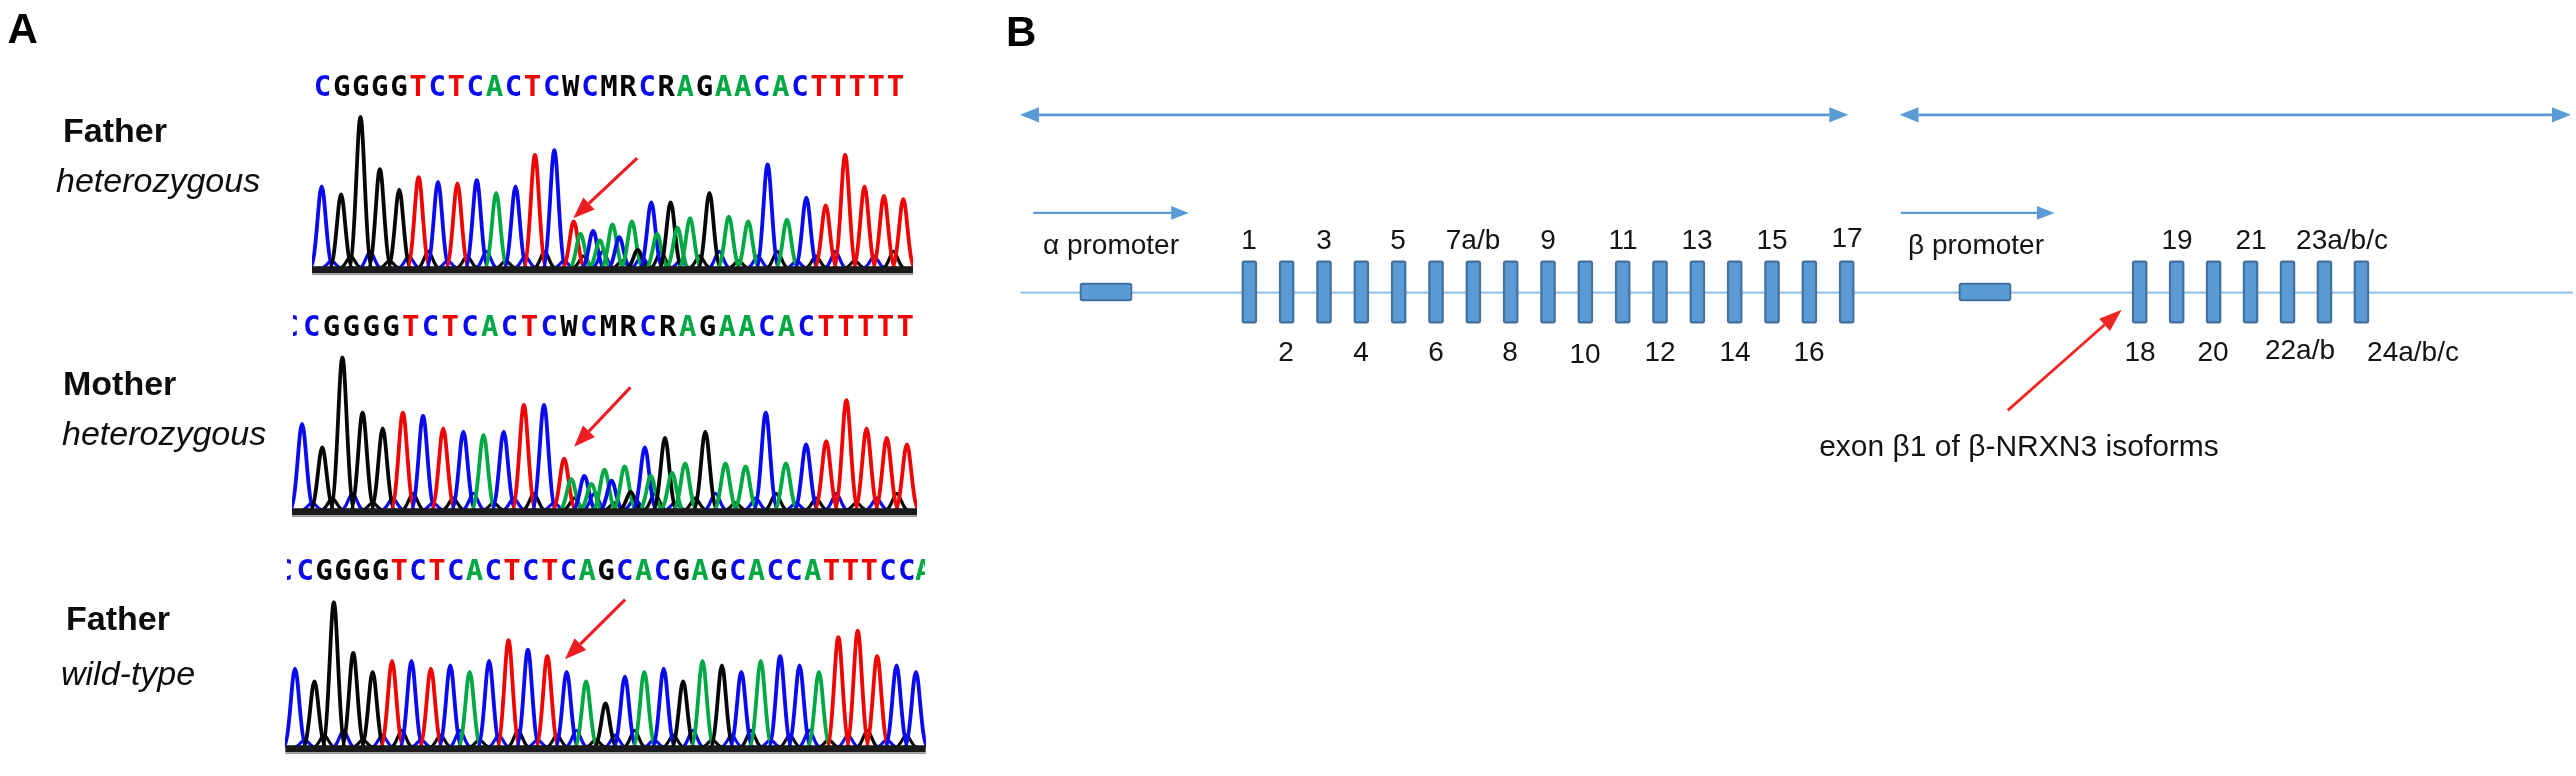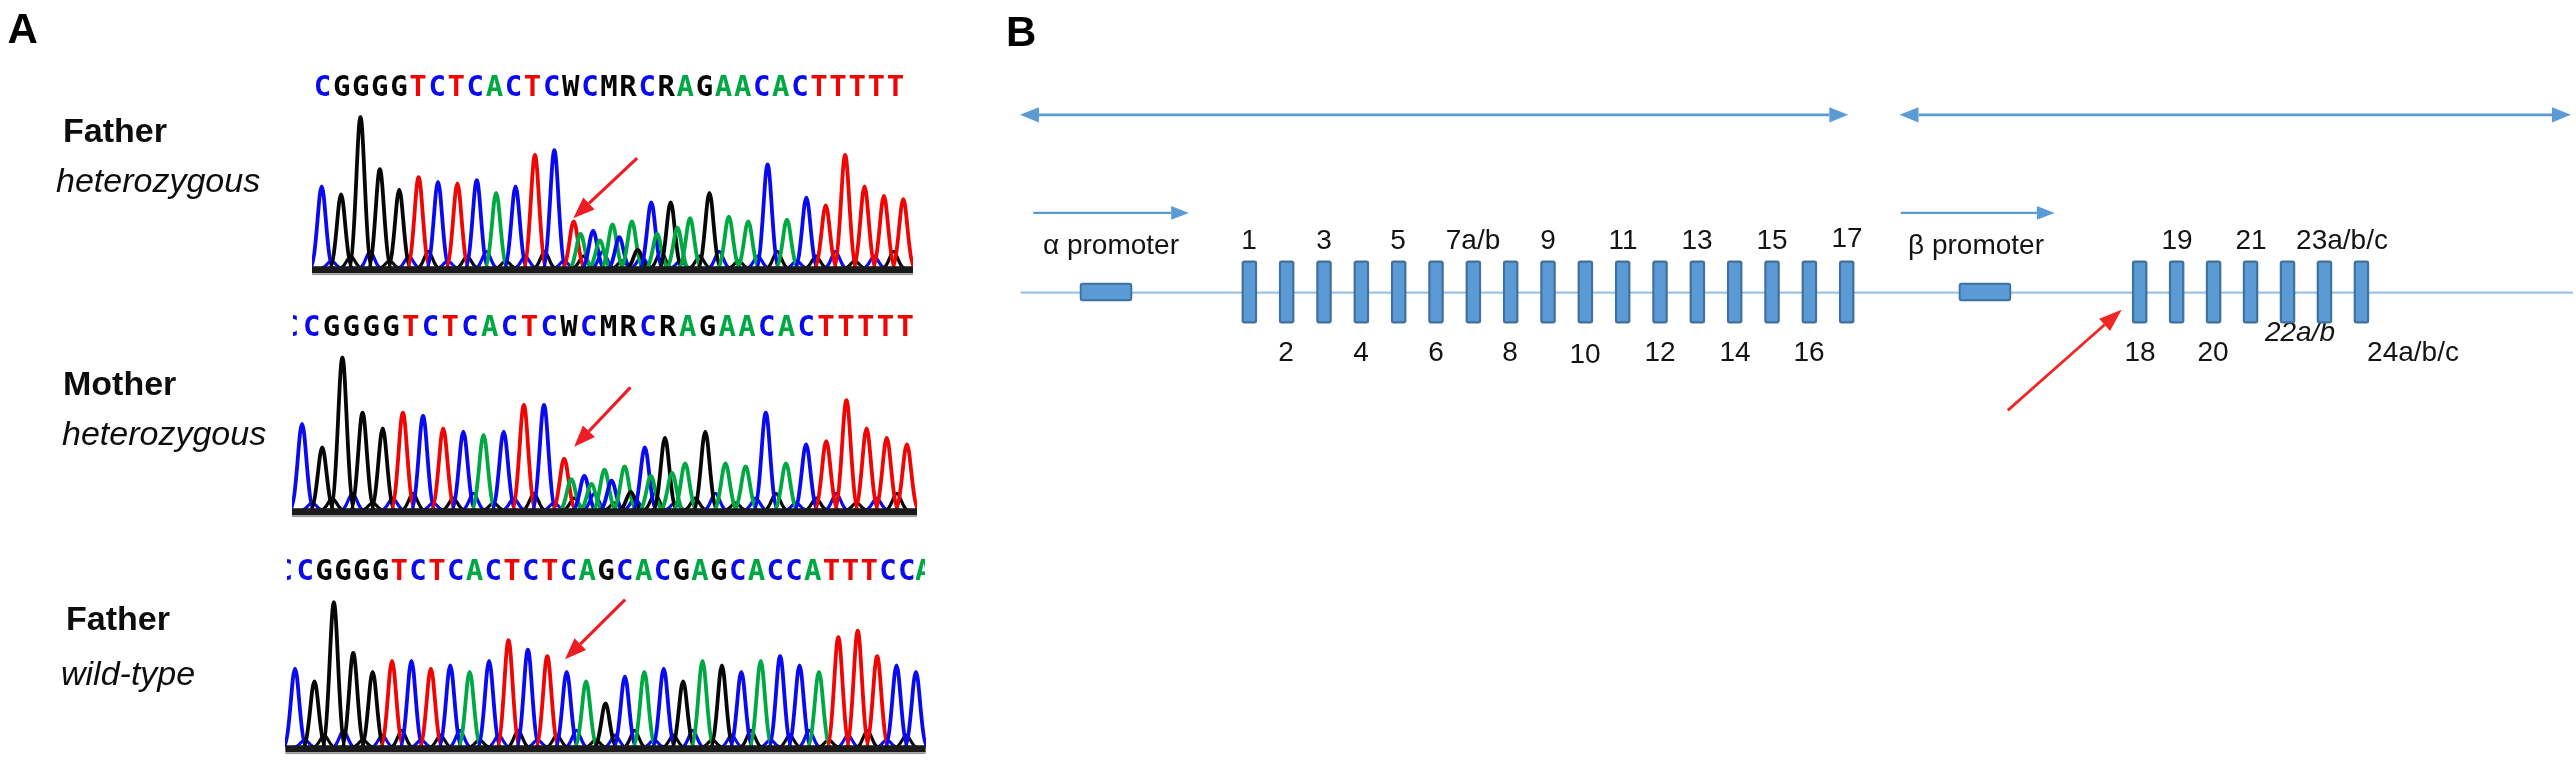--- a/index.html
+++ b/index.html
@@ -364,20 +364,21 @@
         <polygon points="442,122 457.02487346656534,88.84501278368968 475.3121198571459,107.3268043486381" fill="#ee1c23"></polygon>
       </svg>
     </div>
 
   <div class="panel-letter" style="left:1006px;top:11.4px">B</div>
 
 
   <div class="bprom" style="left:1111px;top:230px">α promoter</div>
   <div class="bprom" style="left:1976px;top:230px">β promoter</div>
 
+  <div class="bann" style="left:2019px;top:429px">exon β1 of β-NRXN3 isoforms</div>
 
   <div id="panelBnums">
       <div class="bnum" style="left: 1249px; top: 225px;">1</div>
       <div class="bnum" style="left: 1324px; top: 225px;">3</div>
       <div class="bnum" style="left: 1398px; top: 225px;">5</div>
       <div class="bnum" style="left: 1473px; top: 225px;">7a/b</div>
       <div class="bnum" style="left: 1548px; top: 225px;">9</div>
       <div class="bnum" style="left: 1623px; top: 225px;">11</div>
       <div class="bnum" style="left: 1697px; top: 225px;">13</div>
       <div class="bnum" style="left: 1772px; top: 225px;">15</div>
@@ -388,21 +389,21 @@
       <div class="bnum" style="left: 1510px; top: 337px;">8</div>
       <div class="bnum" style="left: 1585px; top: 339px;">10</div>
       <div class="bnum" style="left: 1660px; top: 337px;">12</div>
       <div class="bnum" style="left: 1735px; top: 337px; text-align: center;">14</div>
       <div class="bnum" style="left: 1809px; top: 337px;">16</div>
       <div class="bnum" style="left: 2177px; top: 225px;">19</div>
       <div class="bnum" style="left: 2251px; top: 225px;">21</div>
       <div class="bnum" style="left: 2342px; top: 225px;">23a/b/c</div>
       <div class="bnum" style="left: 2140px; top: 337px;">18</div>
       <div class="bnum" style="left: 2213px; top: 337px;">20</div>
-      <div class="bnum" style="left: 2300px; top: 317px; font-style: italic;">22a/b</div>
+      <div class="bnum" style="left: 2300px; top: 335px;">22a/b</div>
       <div class="bnum" style="left: 2413px; top: 337px;">24a/b/c</div>
     </div>
   <svg id="panelBsvg" style="position:absolute;left:994px;top:0;width:1582px;height:777px" viewBox="1570 0 2500 1227" xmlns="http://www.w3.org/2000/svg">
       <line x1="1641" y1="181" x2="2890" y2="181" stroke="#5b9bd5" stroke-width="4.5"></line>
       <polygon points="1611,181 1641,169 1641,193" fill="#5b9bd5"></polygon>
       <polygon points="2920,181 2890,193 2890,169" fill="#5b9bd5"></polygon>
       <line x1="3031" y1="181" x2="4032" y2="181" stroke="#5b9bd5" stroke-width="4.5"></line>
       <polygon points="3001,181 3031,169 3031,193" fill="#5b9bd5"></polygon>
       <polygon points="4062,181 4032,193 4032,169" fill="#5b9bd5"></polygon>
       <line x1="1632" y1="336" x2="1850" y2="336" stroke="#5b9bd5" stroke-width="3.5"></line>

